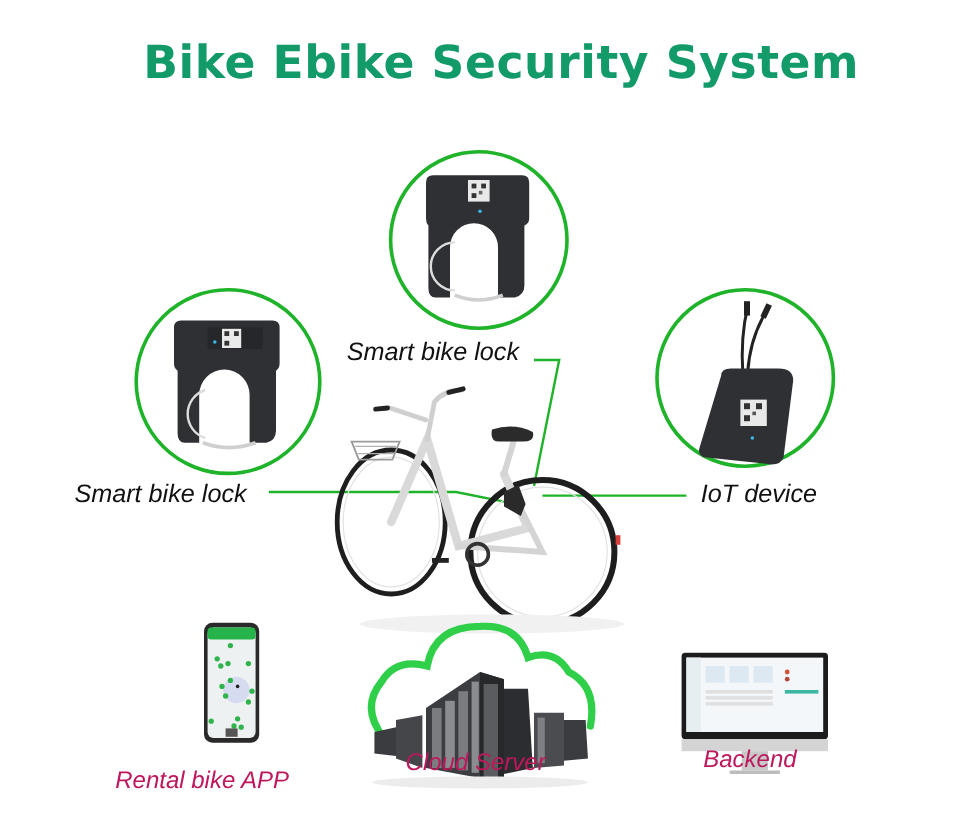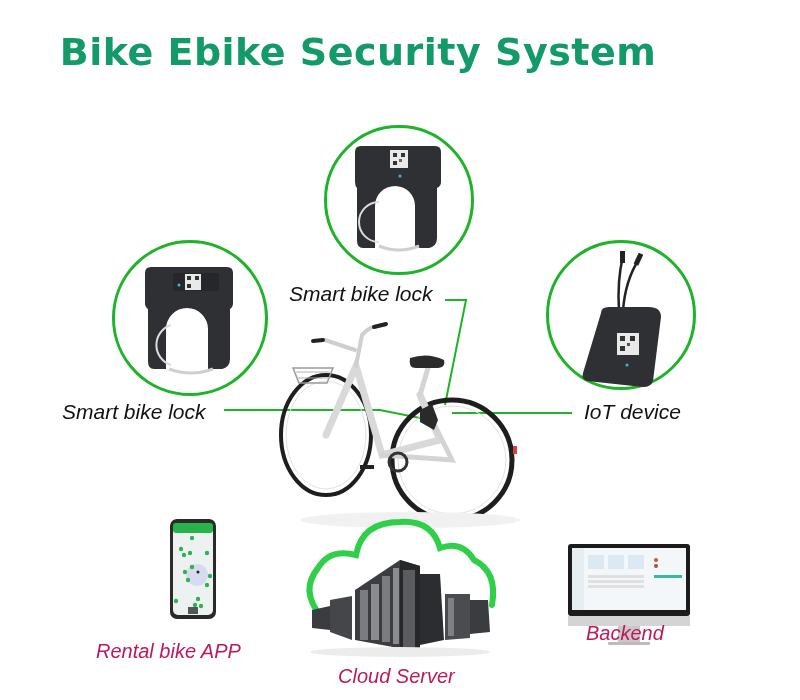--- a/index.html
+++ b/index.html
@@ -1,17 +1,17 @@
 <!DOCTYPE html>
 <html><head>
 <meta charset="utf-8">
 <style>
   html, body { margin:0; padding:0; background:#ffffff; }
   body { width:800px; height:700px; position:relative; overflow:hidden; font-family:"Liberation Sans", sans-serif; }
-  .title { position:absolute; left:0; top:30px; width:716px; text-align:center; color:#129a68; font-family:"DejaVu Sans", sans-serif; font-weight:bold; font-size:38px; letter-spacing:0.5px; }
+  .title { position:absolute; left:0; top:30px; width:716px; text-align:right; color:#129a68; font-family:"DejaVu Sans", sans-serif; font-weight:bold; font-size:38px; letter-spacing:0.5px; }
   .circle { position:absolute; border:3px solid #1fb32a; border-radius:50%; background:#fff; box-sizing:border-box; }
   .label { position:absolute; color:#111; font-size:21px; white-space:nowrap;font-style:italic; }
   .small-label { position:absolute; color:#be185d; font-size:20px; white-space:nowrap;font-style:italic; }
   svg { position:absolute; left:0; top:0; }
 </style>
 </head>
 <body>
 
 <div class="title">Bike Ebike Security System</div>
 
@@ -131,21 +131,21 @@
     <rect x="403" y="570" width="12" height="78" fill="#5a5c60"></rect>
     <polygon points="420,574 440,574 444,640 420,645" fill="#2b2d30"></polygon>
     <polygon points="445,594 470,594 470,638 445,640" fill="#4a4c50"></polygon>
     <rect x="448" y="598" width="6" height="38" fill="#7e8084"></rect>
     <polygon points="470,600 488,600 490,632 470,634" fill="#3a3c40"></polygon>
     <polygon points="330,600 352,596 352,640 330,632" fill="#44464a"></polygon>
     <polygon points="312,610 330,606 330,630 312,628" fill="#3a3c40"></polygon>
   </g>
   <ellipse cx="400" cy="652" rx="90" ry="5" fill="#ececec"></ellipse>
 </svg>
-<div class="small-label" style="left:338px;top:625px;margin-top:40px;">Cloud Server</div>
+<div class="small-label" style="left:338px;top:625px;">Cloud Server</div>
 
 <svg width="800" height="700" style="pointer-events:none;">
   <rect x="568" y="544" width="122" height="72" rx="3" fill="#1c1c1c"></rect>
   <rect x="572" y="548" width="114" height="62" fill="#f4f7f9"></rect>
   <rect x="572" y="548" width="12" height="62" fill="#e6eef2"></rect>
   <rect x="588" y="555" width="16" height="14" fill="#dde9f2"></rect>
   <rect x="608" y="555" width="16" height="14" fill="#dde9f2"></rect>
   <rect x="628" y="555" width="16" height="14" fill="#dde9f2"></rect>
   <rect x="588" y="575" width="56" height="3" fill="#e0e0e0"></rect>
   <rect x="588" y="580" width="56" height="3" fill="#e0e0e0"></rect>

